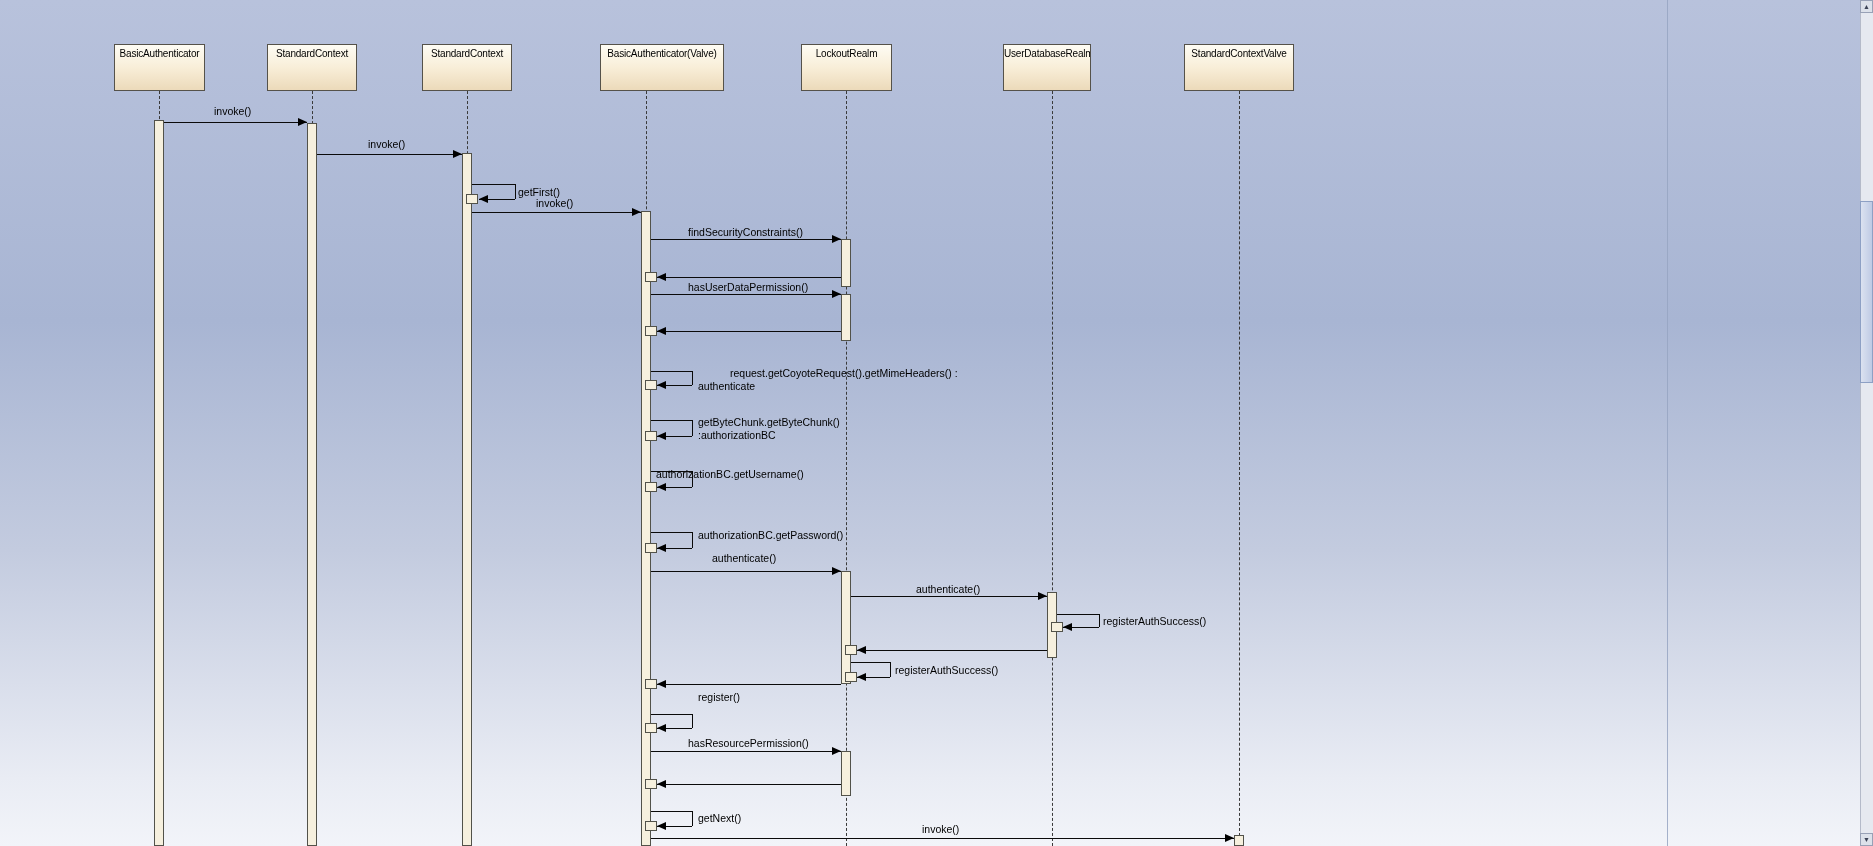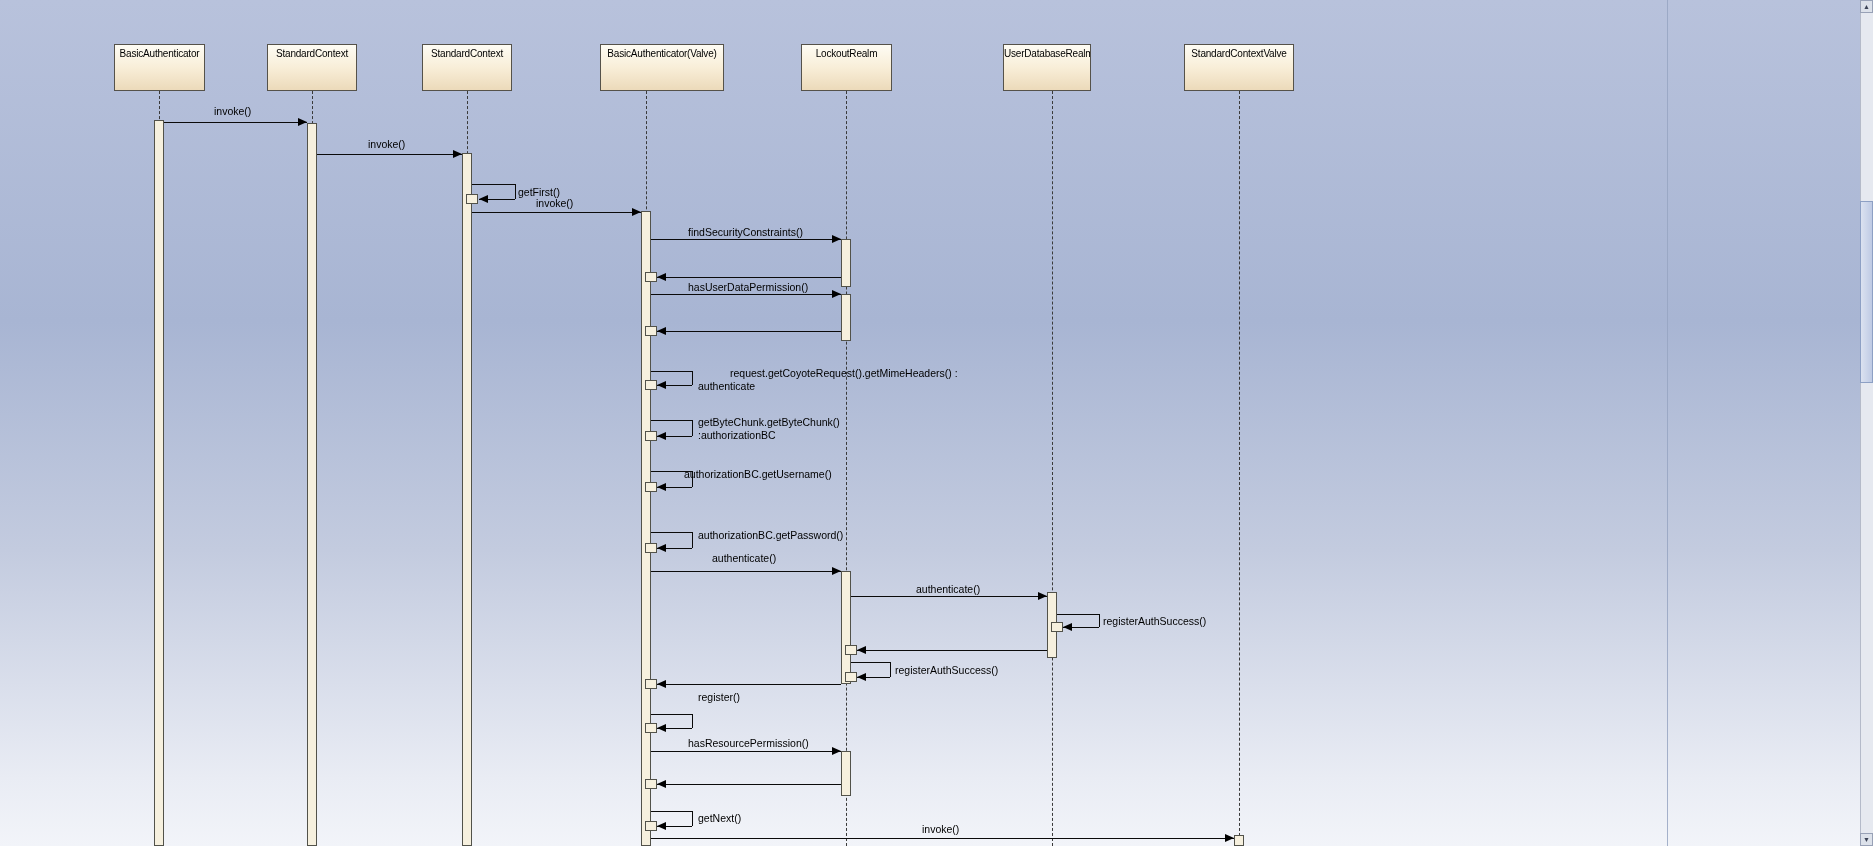--- a/index.html
+++ b/index.html
@@ -111,21 +111,21 @@
   <div class="vline" style="left:692px;top:420px;height:16px"></div>
   <div class="hline" style="left:657px;top:436px;width:35px"></div>
   <div class="al" style="left:657px;top:432px"></div>
   <div class="mlabel" style="left:698px;top:416px">getByteChunk.getByteChunk()</div>
   <div class="mlabel" style="left:698px;top:429px">:authorizationBC</div>
 
   <div class="hline" style="left:651px;top:471px;width:41px"></div>
   <div class="vline" style="left:692px;top:471px;height:16px"></div>
   <div class="hline" style="left:657px;top:487px;width:35px"></div>
   <div class="al" style="left:657px;top:483px"></div>
-  <div class="mlabel" style="left:684px;top:468px">authorizationBC.getUsername()</div>
+  <div class="mlabel" style="left:656px;top:468px">authorizationBC.getUsername()</div>
 
   <div class="hline" style="left:651px;top:532px;width:41px"></div>
   <div class="vline" style="left:692px;top:532px;height:16px"></div>
   <div class="hline" style="left:657px;top:548px;width:35px"></div>
   <div class="al" style="left:657px;top:544px"></div>
   <div class="mlabel" style="left:698px;top:529px">authorizationBC.getPassword()</div>
 
   <div class="hline" style="left:651px;top:571px;width:190px"></div>
   <div class="ar" style="left:832px;top:567px"></div>
   <div class="mlabel" style="left:712px;top:552px">authenticate()</div>

